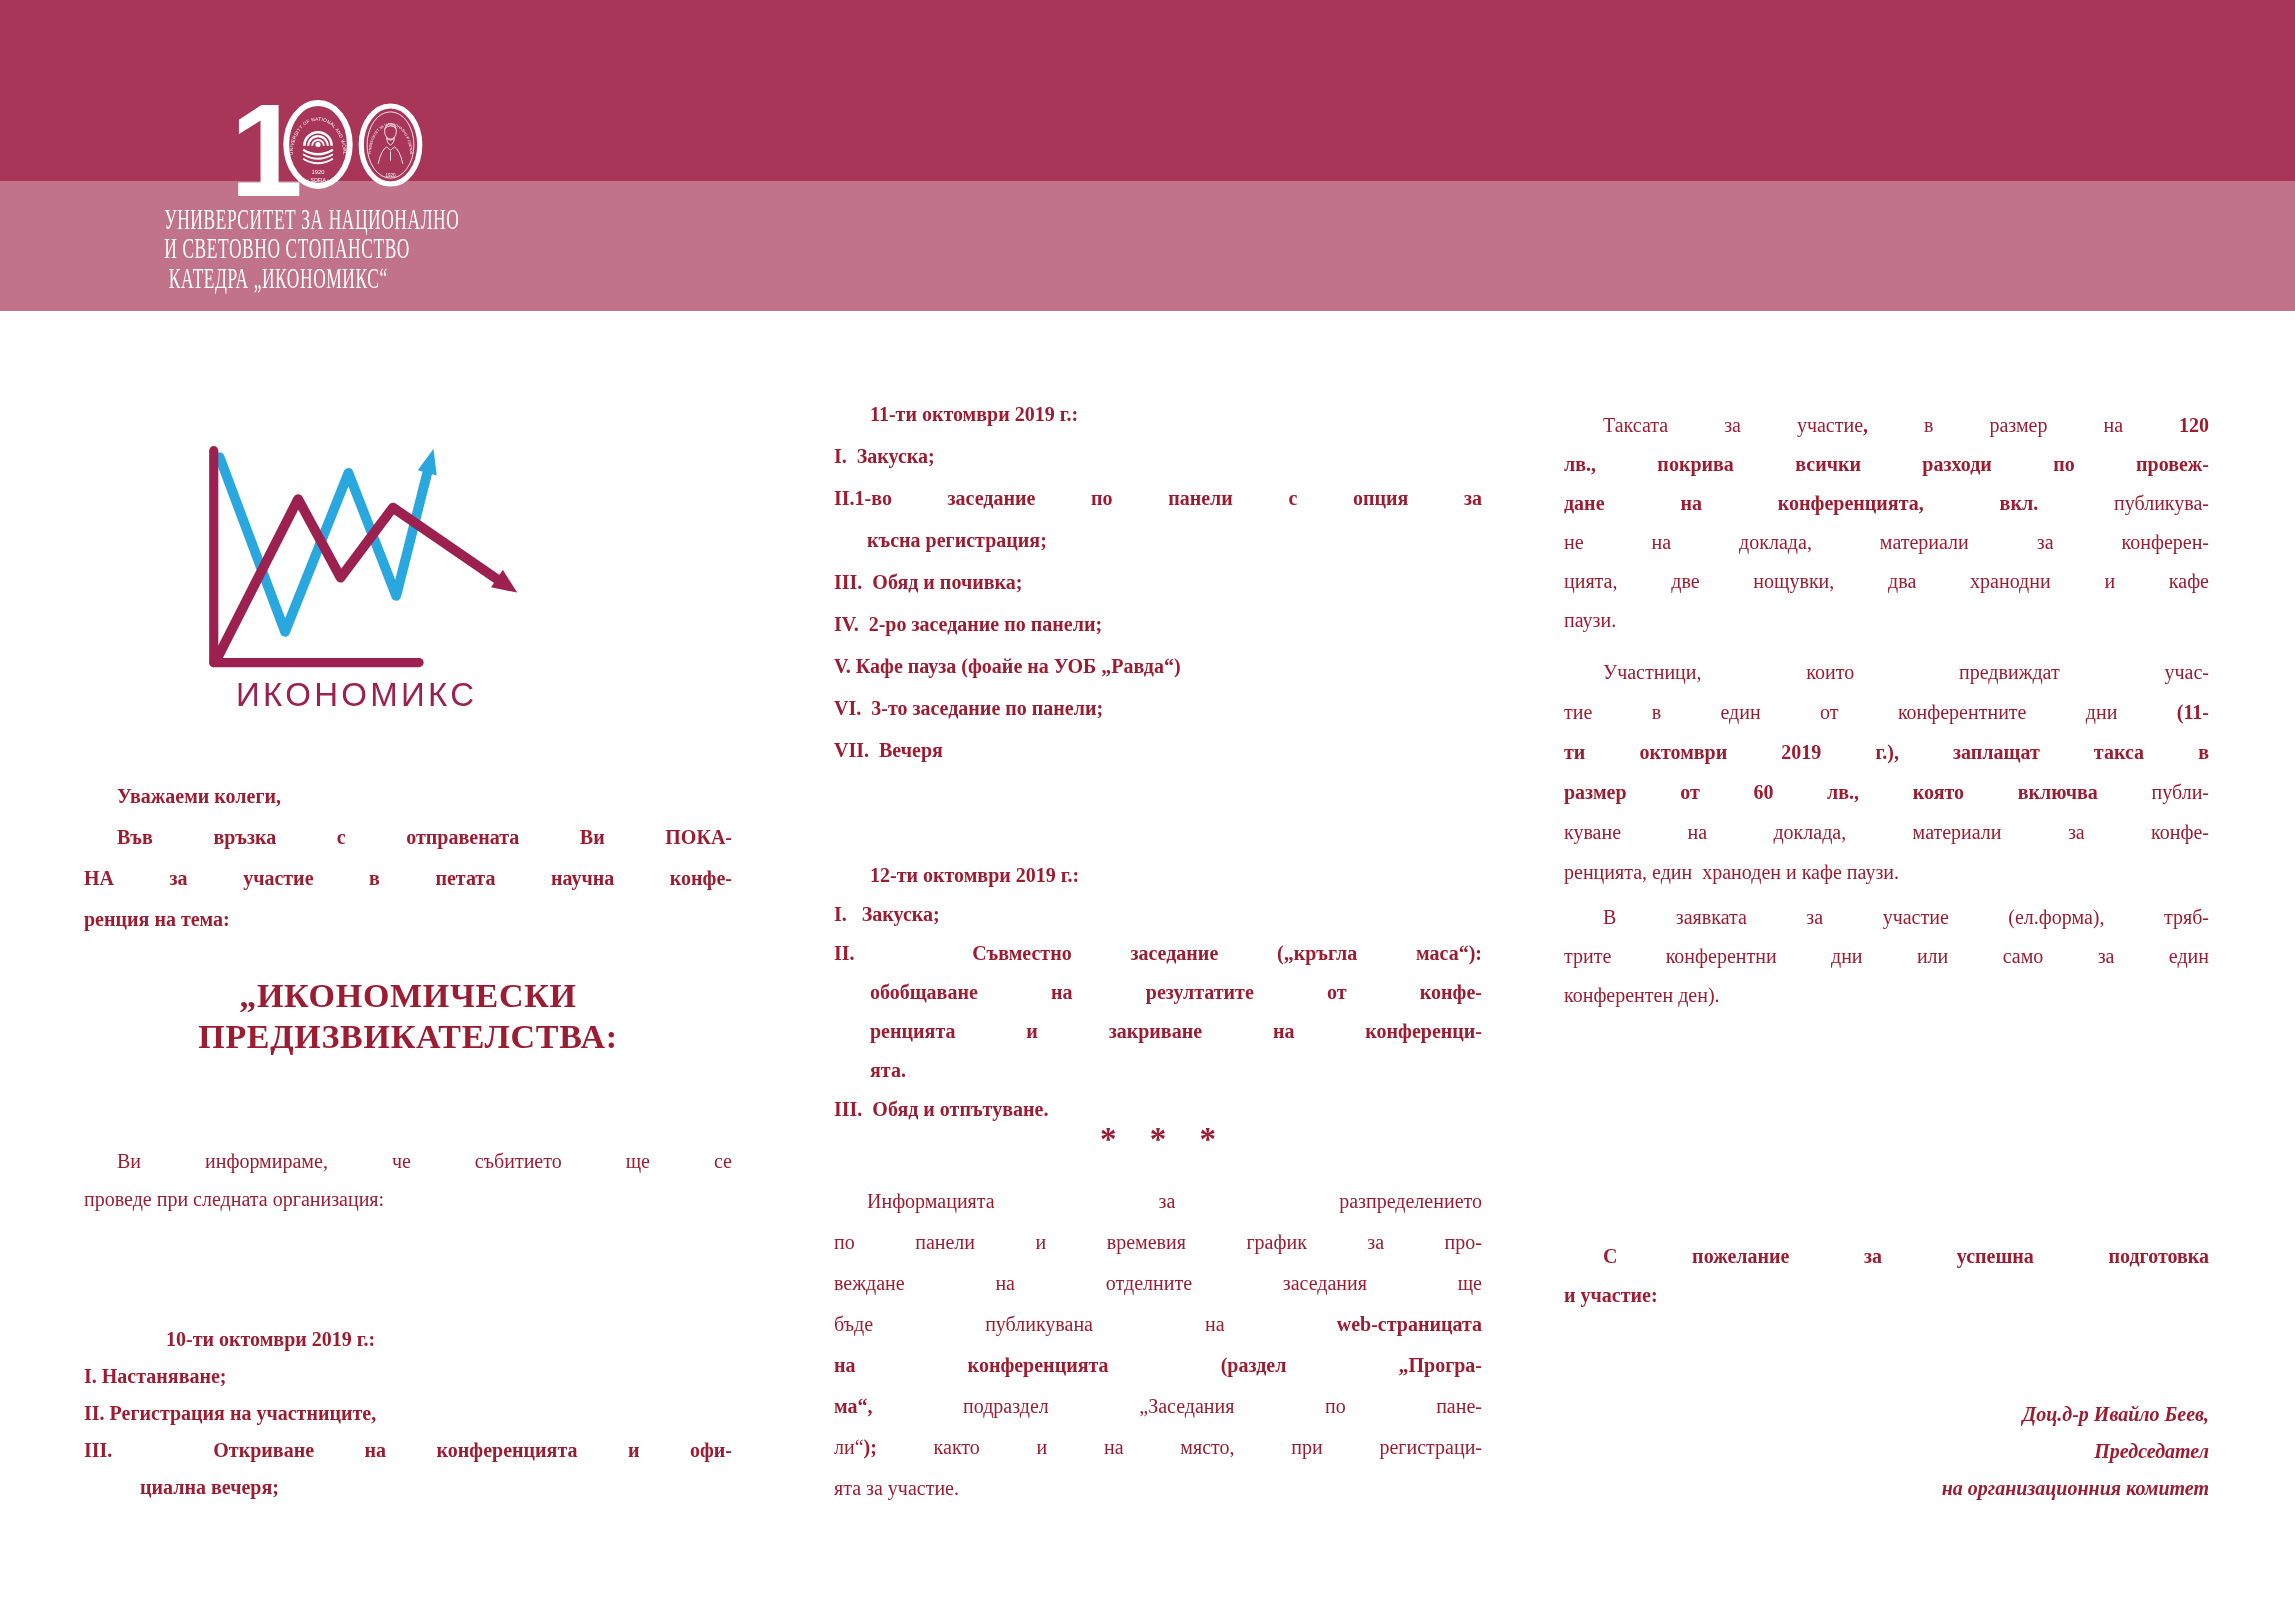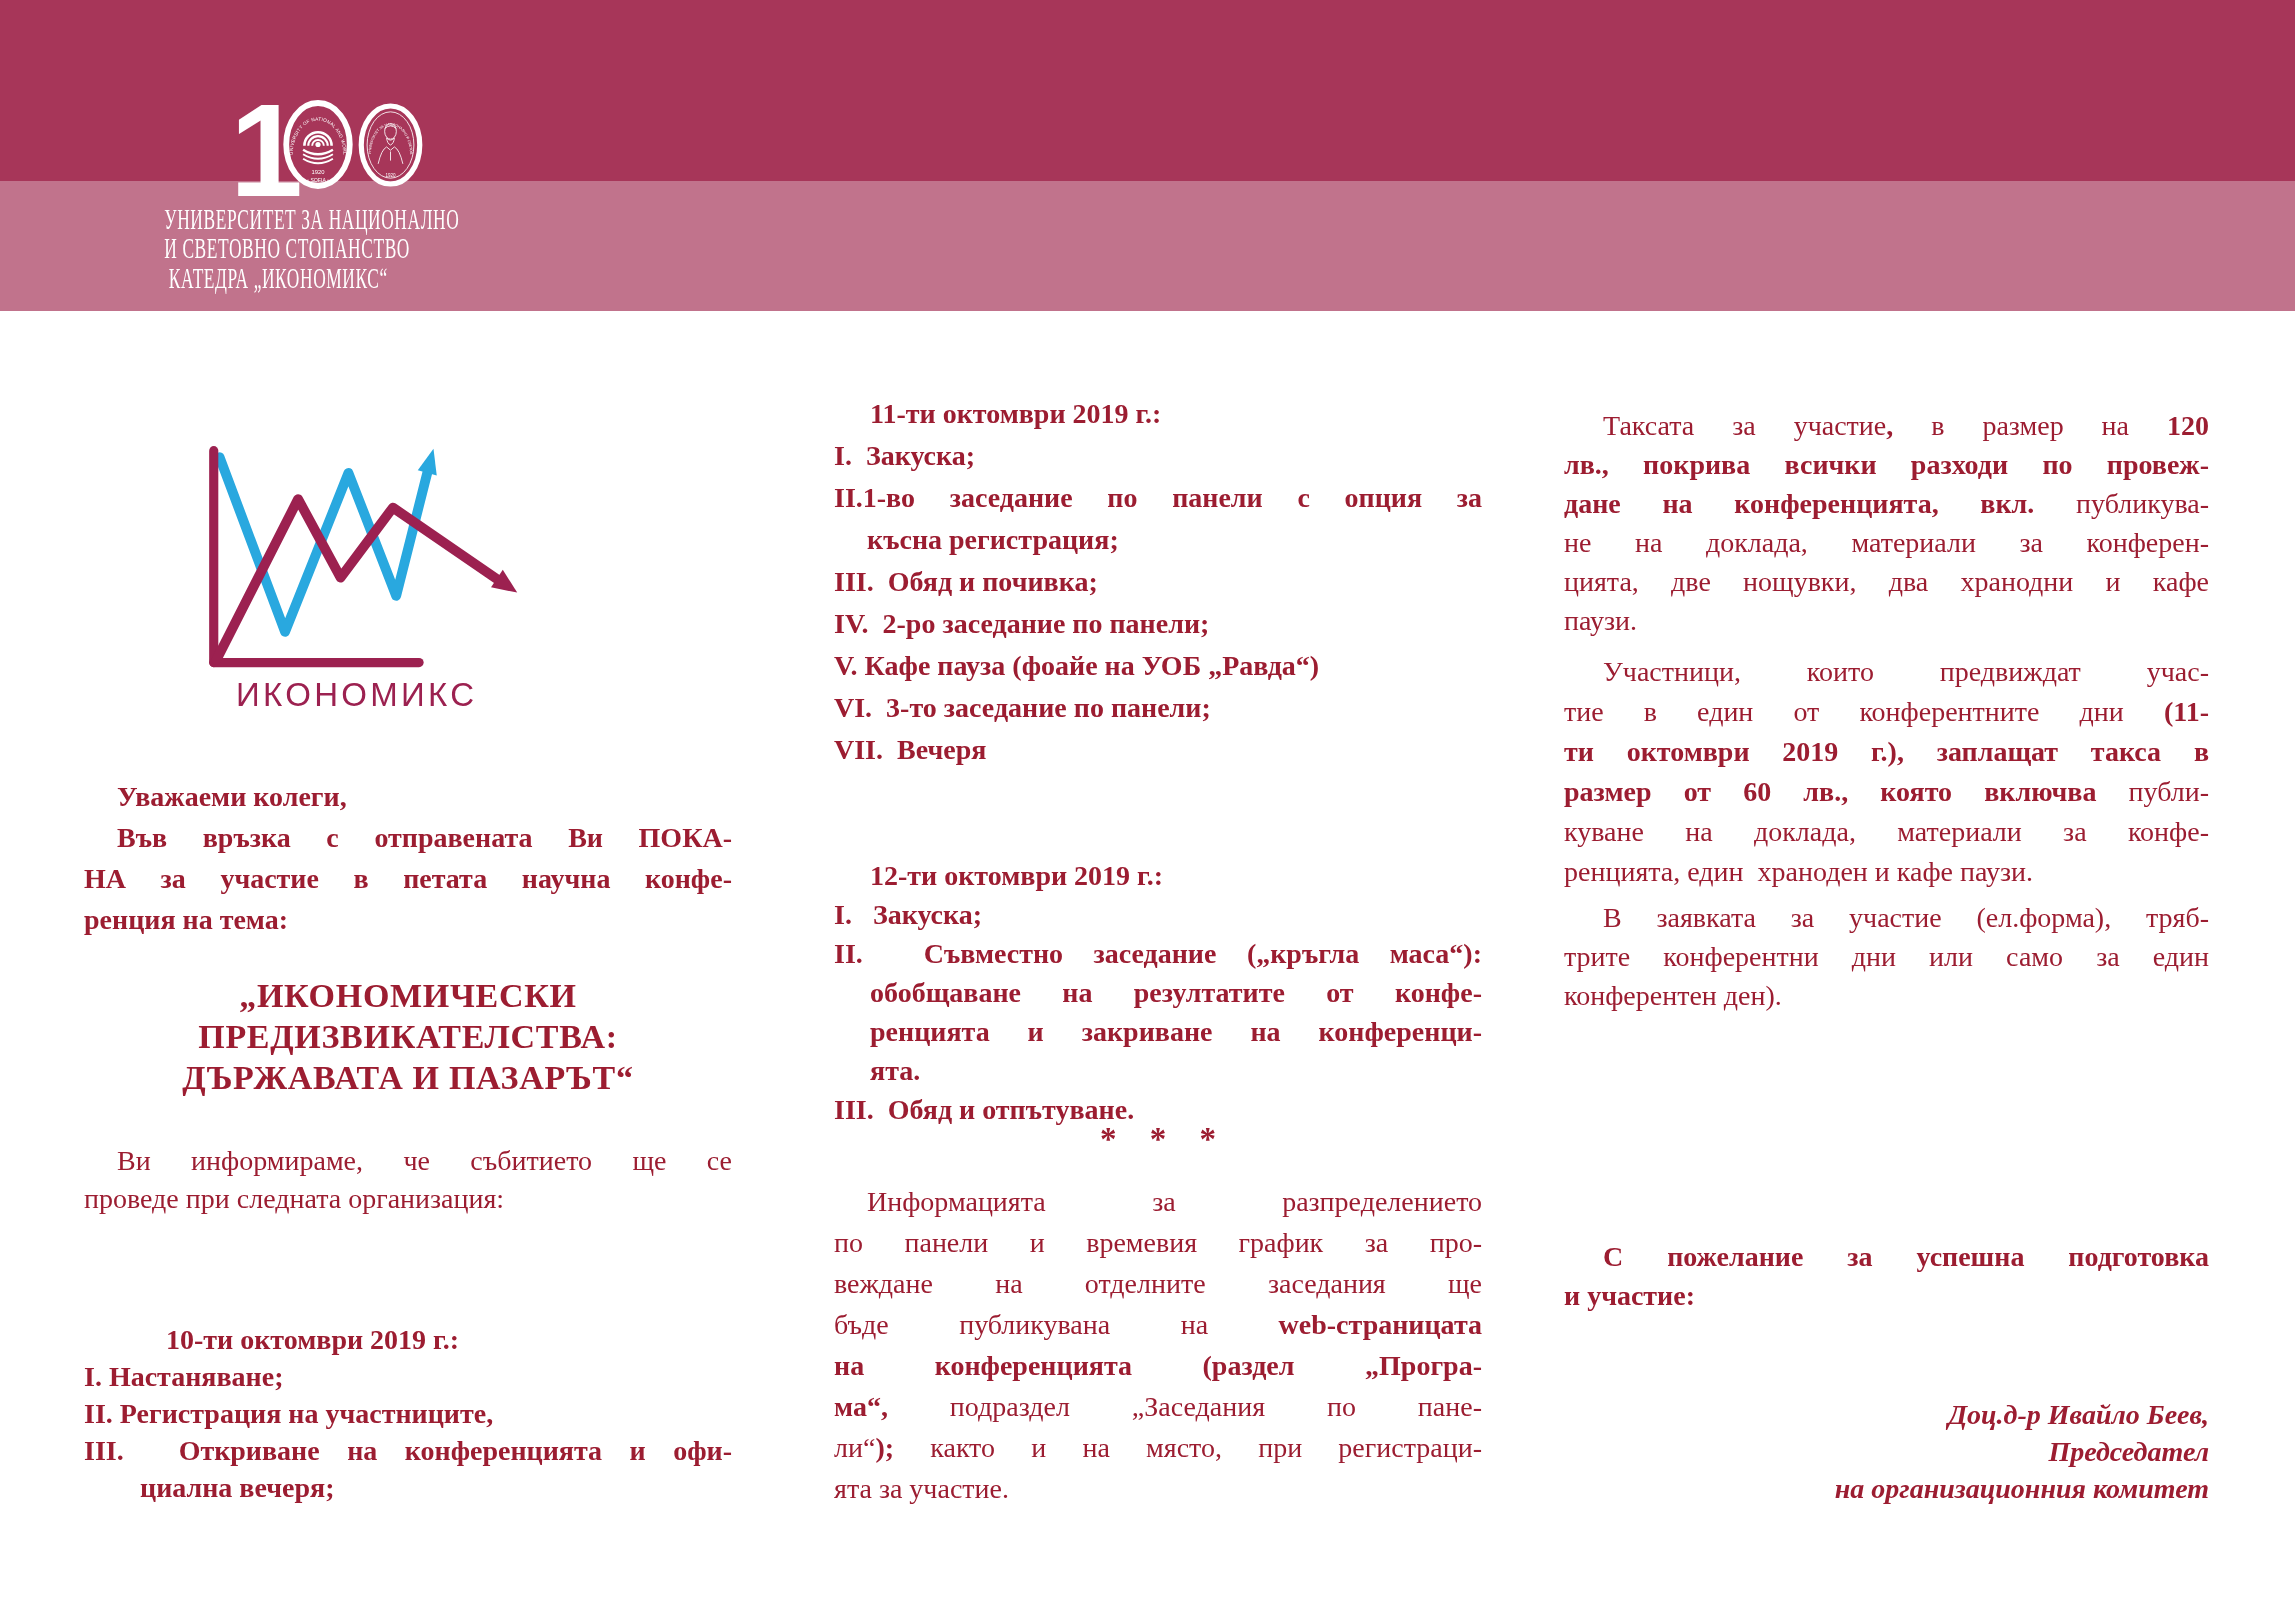--- a/index.html
+++ b/index.html
@@ -23,21 +23,21 @@
 
   .chart-logo{position:absolute;left:200px;top:442px;width:327px;height:226px;}
   .chart-logo .mline{stroke:var(--logo-maroon);fill:none;stroke-linecap:round;stroke-linejoin:round;}
   .chart-logo .bline{stroke:var(--logo-blue);fill:none;stroke-linecap:round;stroke-linejoin:round;}
   .chart-logo .mfill{fill:var(--logo-maroon);}
   .chart-logo .bfill{fill:var(--logo-blue);}
   .logo-word{position:absolute;left:208px;top:678px;width:216px;text-align:center;
      font-family:"Liberation Sans",sans-serif;font-size:33px;line-height:34px;letter-spacing:3.3px;
      color:var(--logo-maroon);margin-left:28px;}
 
-  .tb{position:absolute;color:var(--ink);font-size:28px;}
+  .tb{position:absolute;color:var(--ink);font-size:20px;}
   .tb .line{text-align:justify;text-align-last:justify;}
   .tb .line.last{text-align-last:left;}
   .tb .line.center{text-align:left;text-align-last:center;}
   .tb .line.right{text-align:left;text-align-last:right;}
   .b{font-weight:700;}
   .i{font-style:italic;}
   .title{font-size:34px;letter-spacing:0.7px;font-weight:700;}
   .sep{font-weight:700;text-align:center;word-spacing:25px;font-size:33px;}
 </style>
 </head>
@@ -104,21 +104,20 @@
 
   <div class="tb" style="left:84px;top:776px;width:648px;line-height:41px">
       <div class="line last" style="padding-left: 33px;"><span class="b">Уважаеми колеги,</span></div>
       <div class="line" style="padding-left: 33px;"><span class="b">Във връзка с отправената Ви ПОКА-</span></div>
       <div class="line"><span class="b">НА за участие в петата научна конфе-</span></div>
       <div class="line last"><span class="b">ренция на тема:</span></div>
     </div>
   <div class="tb title" style="left:84px;top:975px;width:648px;line-height:41px">
       <div class="line center"><span class="b">„ИКОНОМИЧЕСКИ</span></div>
       <div class="line center"><span class="b">ПРЕДИЗВИКАТЕЛСТВА:</span></div>
-      <div class="line center"><span class="b">ДЪРЖАВАТА И ПАЗАРЪТ“</span></div>
     </div>
   <div class="tb" style="left:84px;top:1142px;width:648px;line-height:38px">
       <div class="line" style="padding-left: 33px;"><span>Ви информираме, че събитието ще се</span></div>
       <div class="line last"><span>проведе при следната организация:</span></div>
     </div>
   <div class="tb" style="left:84px;top:1321px;width:648px;line-height:37px">
       <div class="line last" style="padding-left: 82px;"><span class="b">10-ти октомври 2019 г.:</span></div>
       <div class="line last"><span class="b">I. Настаняване;</span></div>
       <div class="line last"><span class="b">II. Регистрация на участниците,</span></div>
       <div class="line"><span class="b">III.&nbsp; Откриване на конференцията и офи-</span></div>

